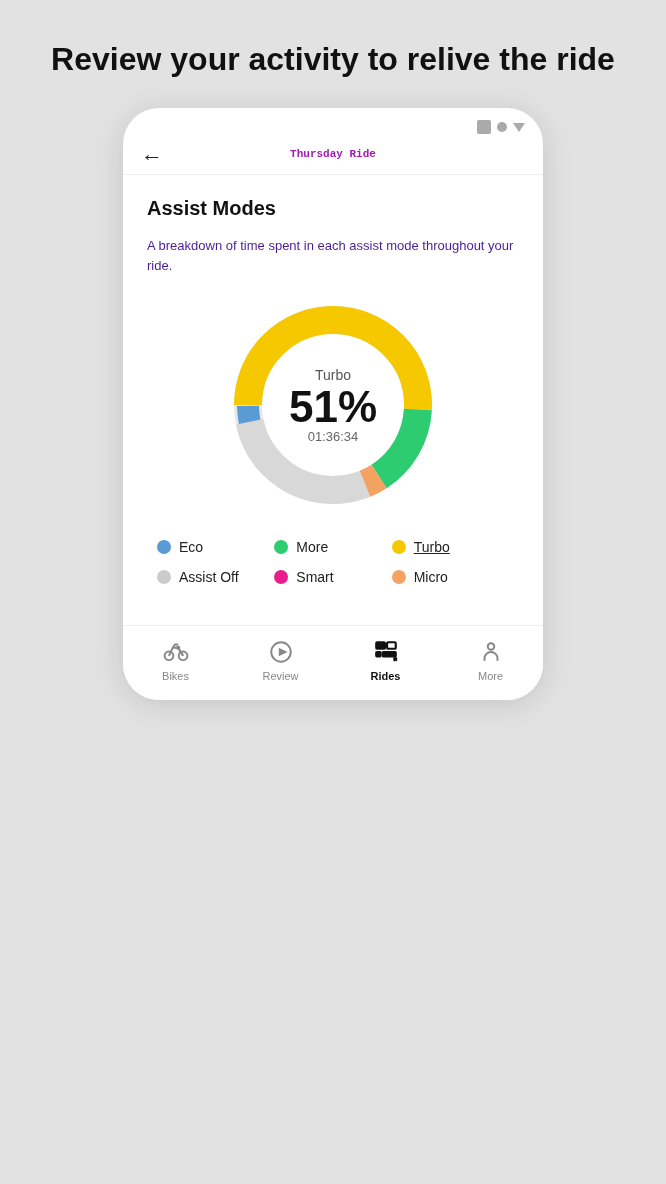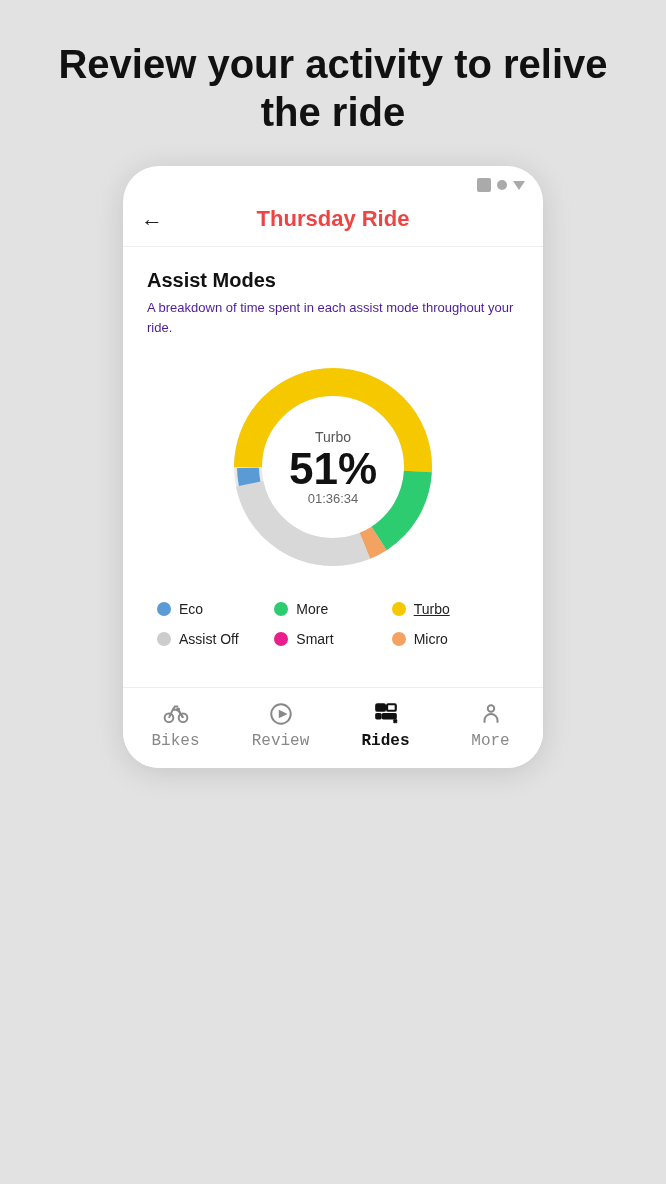--- a/index.html
+++ b/index.html
@@ -16,21 +16,21 @@
       width: 666px;
       min-height: 1184px;
       background: #e2e2e2;
       display: flex;
       flex-direction: column;
       align-items: center;
       justify-content: flex-start;
       padding: 40px 20px 30px;
     }
     .headline {
-      font-size: 40px;
+      font-size: 32px;
       font-weight: 800;
       text-align: center;
       color: #111;
       line-height: 1.2;
       margin-bottom: 30px;
       padding: 0 20px;
     }
     .phone-frame {
       background: #fff;
       border-radius: 36px;
@@ -77,33 +77,34 @@
     .back-btn {
       position: absolute;
       left: 18px;
       font-size: 22px;
       color: #222;
       cursor: pointer;
       background: none;
       border: none;
     }
     .header-title {
-      font-size: 22px;
+      font-size: 11px;
       font-weight: 600;
-      color: #ef4444;
+      color: #a21caf;
+      font-family: Liberation Mono, monospace;
     }
     
     .content {
       padding: 22px 24px 16px;
     }
     .section-title {
       font-size: 20px;
       font-weight: 700;
       color: #111;
-      margin-bottom: 6px;
+      margin-bottom: 16px;
     }
     .section-desc {
       font-size: 13px;
       color: #4c1d95;
       line-height: 1.5;
       margin-bottom: 20px;
     }
     
     .donut-container {
       display: flex;
@@ -204,23 +205,22 @@
       flex: 1;
     }
     .nav-icon {
       width: 28px;
       height: 28px;
       display: flex;
       align-items: center;
       justify-content: center;
     }
     .nav-label {
-      font-size: 16px;
+      font-size: 11px;
       color: #888;
-      font-family: Liberation Mono, monospace;
     }
     .nav-label.active {
       color: #111;
       font-weight: 600;
       text-align: right;
     }
     .nav-icon svg {
       width: 26px;
       height: 26px;
     }

